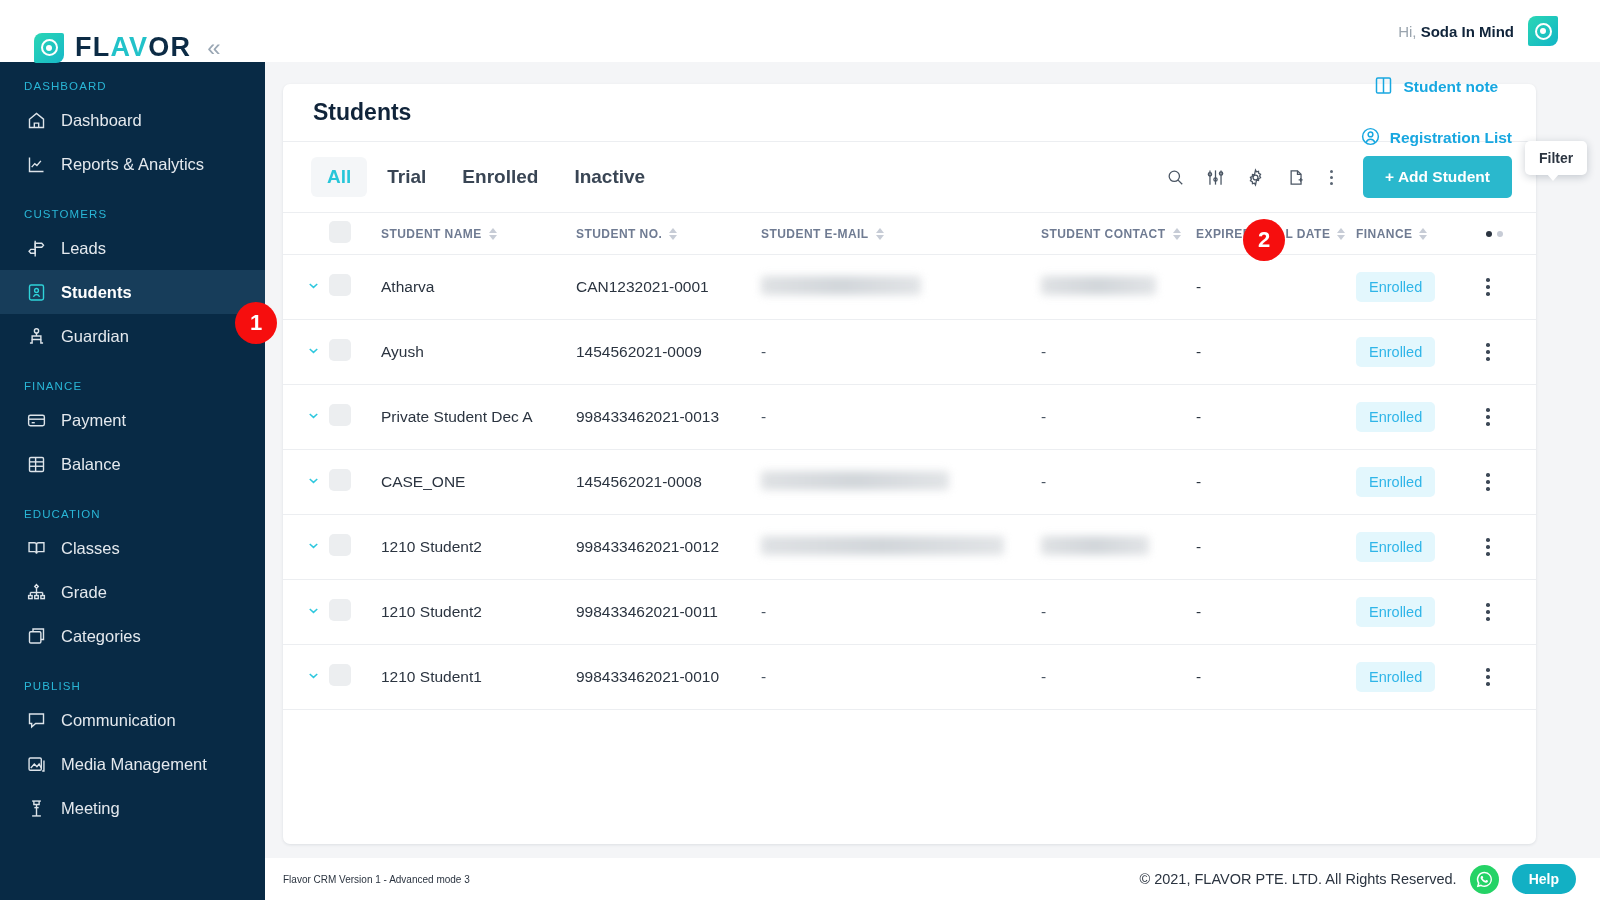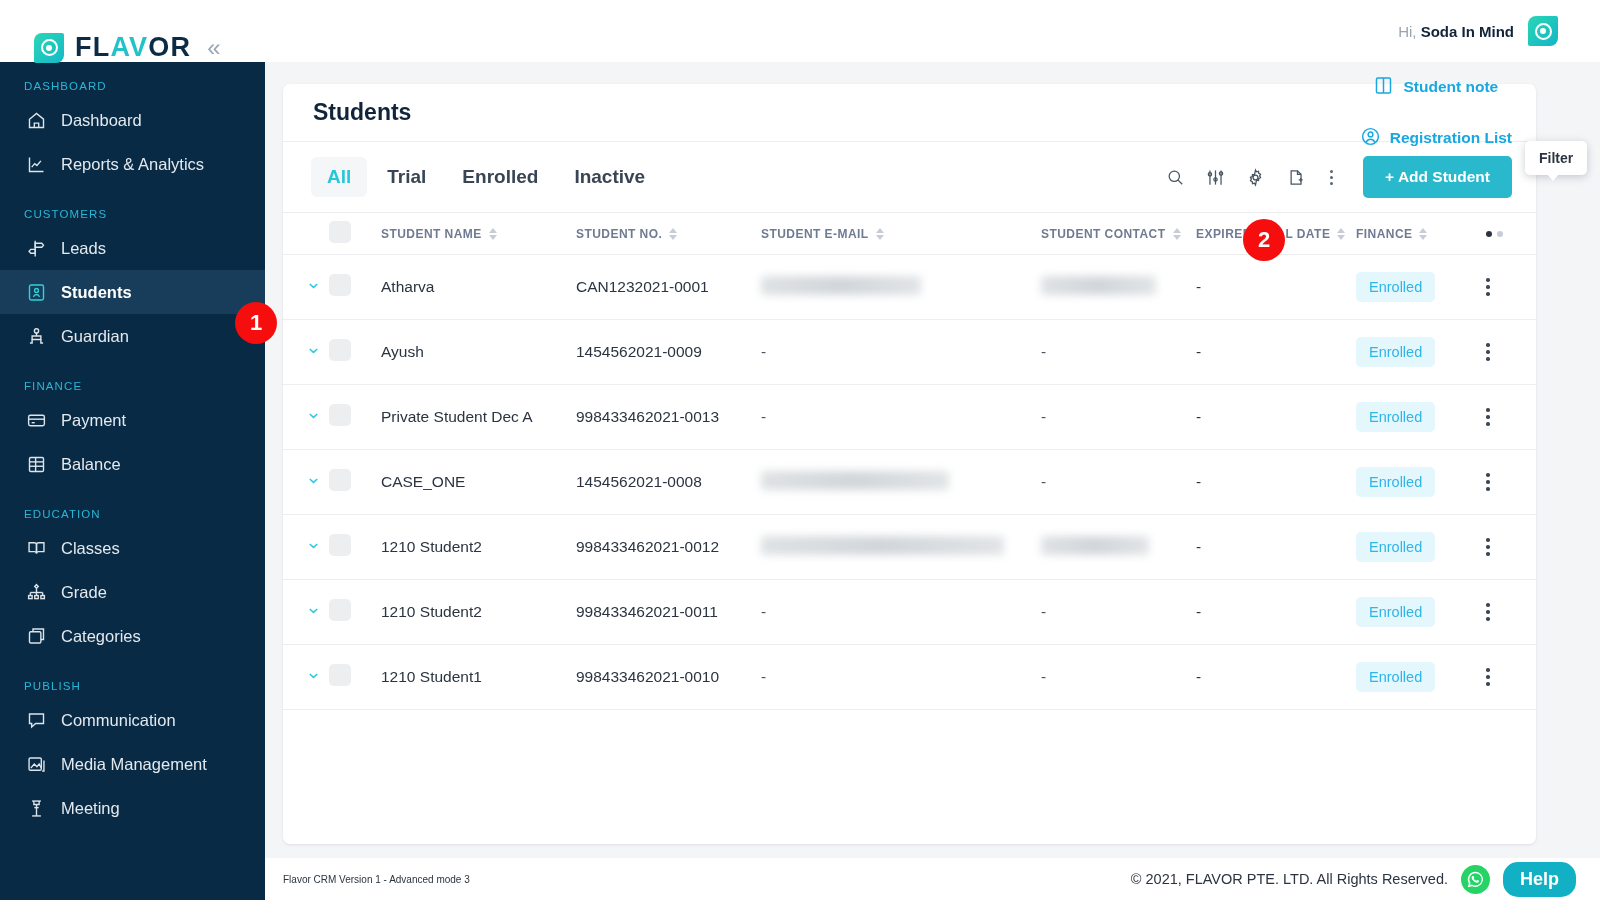--- a/index.html
+++ b/index.html
@@ -181,21 +181,21 @@
   }
   .foot-left { font-size: 10px; color: #2b3440; }
   .foot-right { margin-left: auto; display: flex; align-items: center; gap: 13px; }
   .copy { font-size: 14.5px; color: #2b3440; }
   .wa {
     width: 29px; height: 29px; border-radius: 50%; background: #25d366;
     display: flex; align-items: center; justify-content: center; cursor: pointer;
   }
   .wa svg { width: 19px; height: 19px; fill: #fff; }
   .help {
-    background: #12b0c4; color: #fff; font-size: 18px; font-weight: 700;
+    background: #12b0c4; color: #fff; font-size: 14px; font-weight: 700;
     border-radius: 15px; padding: 7px 17px; cursor: pointer; border: none;
     font-family: "Liberation Sans", sans-serif;
   }
 
   
   .marker {
     position: absolute; width: 42px; height: 42px; border-radius: 50%;
     background: #f60e0e; color: #fff; font-size: 22px; font-weight: 700;
     display: flex; align-items: center; justify-content: center; z-index: 60;
   }

